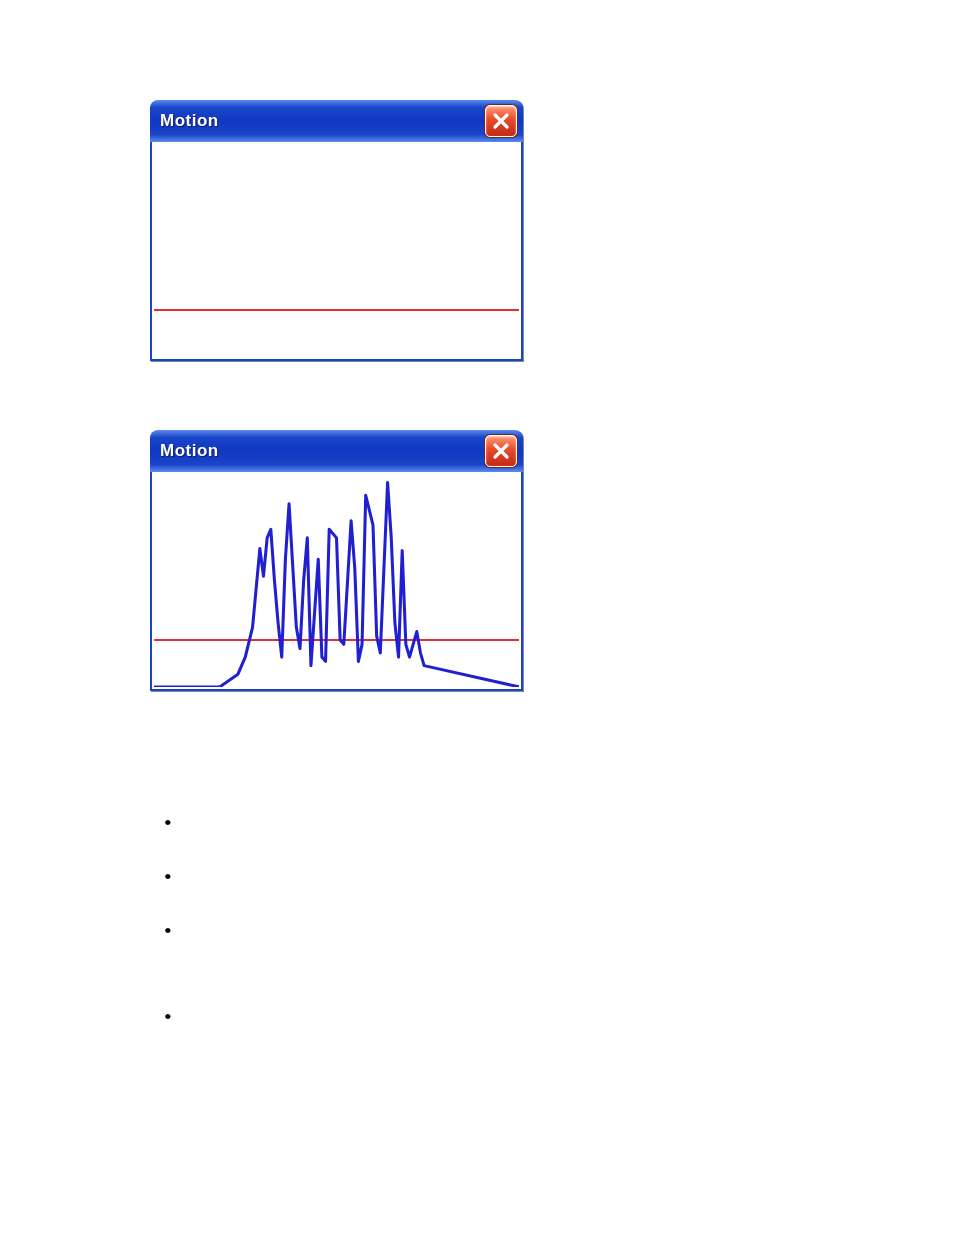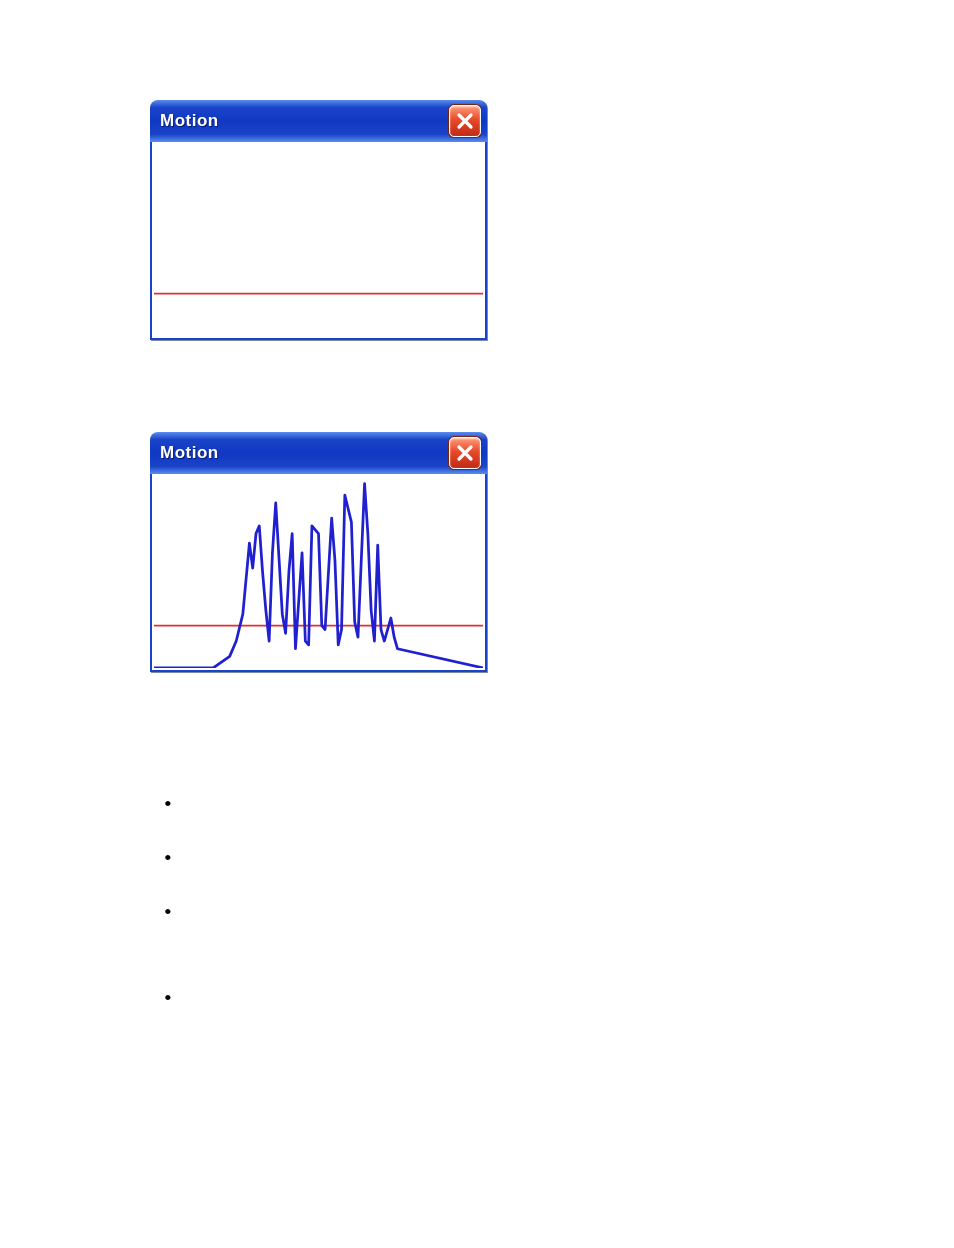--- a/index.html
+++ b/index.html
@@ -5,23 +5,23 @@
   html,body{margin:0;padding:0;}
   body{
     background:#ffffff;
     width:954px;
     font-family:"Times New Roman",serif;
   }
   .page{
     padding:100px 140px 140px 150px;
   }
   .win{
-    width:337px;
+    width:373px;
     position:relative;
-    margin-bottom:92px;
+    margin-bottom:69px;
   }
   .tbar{
     height:42px;
     border-radius:8px 8px 0 0;
     background:linear-gradient(to bottom,#5a8cf0 0%,#1a44c8 18%,#1038c4 50%,#1a44c8 82%,#5a8cf0 100%);
     box-shadow:0 1px 0 #0b2470;
     display:flex;
     align-items:center;
     justify-content:space-between;
     padding:0 6px 0 10px;

